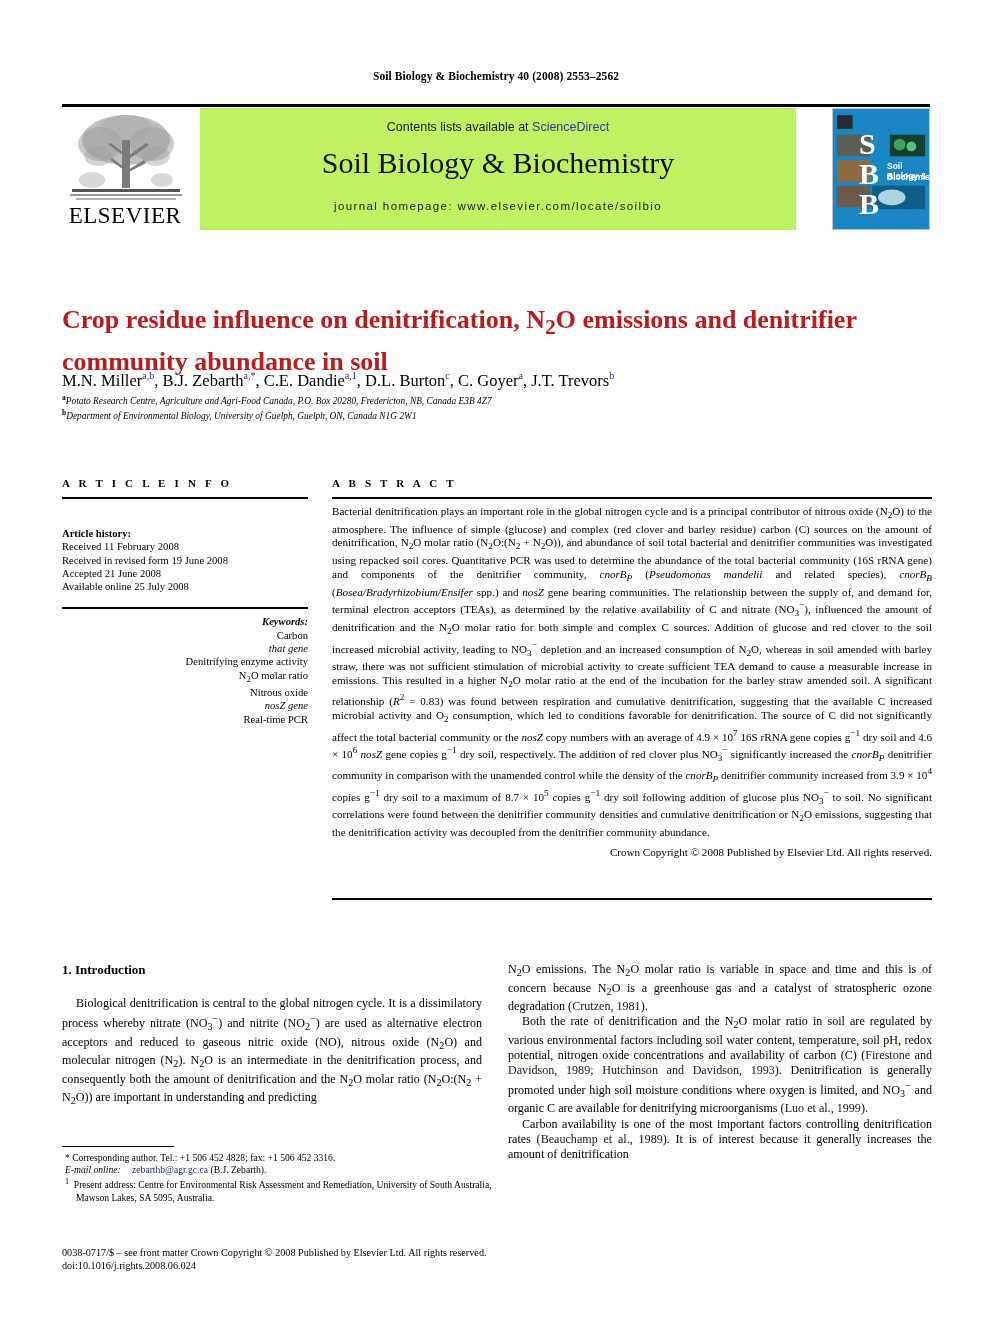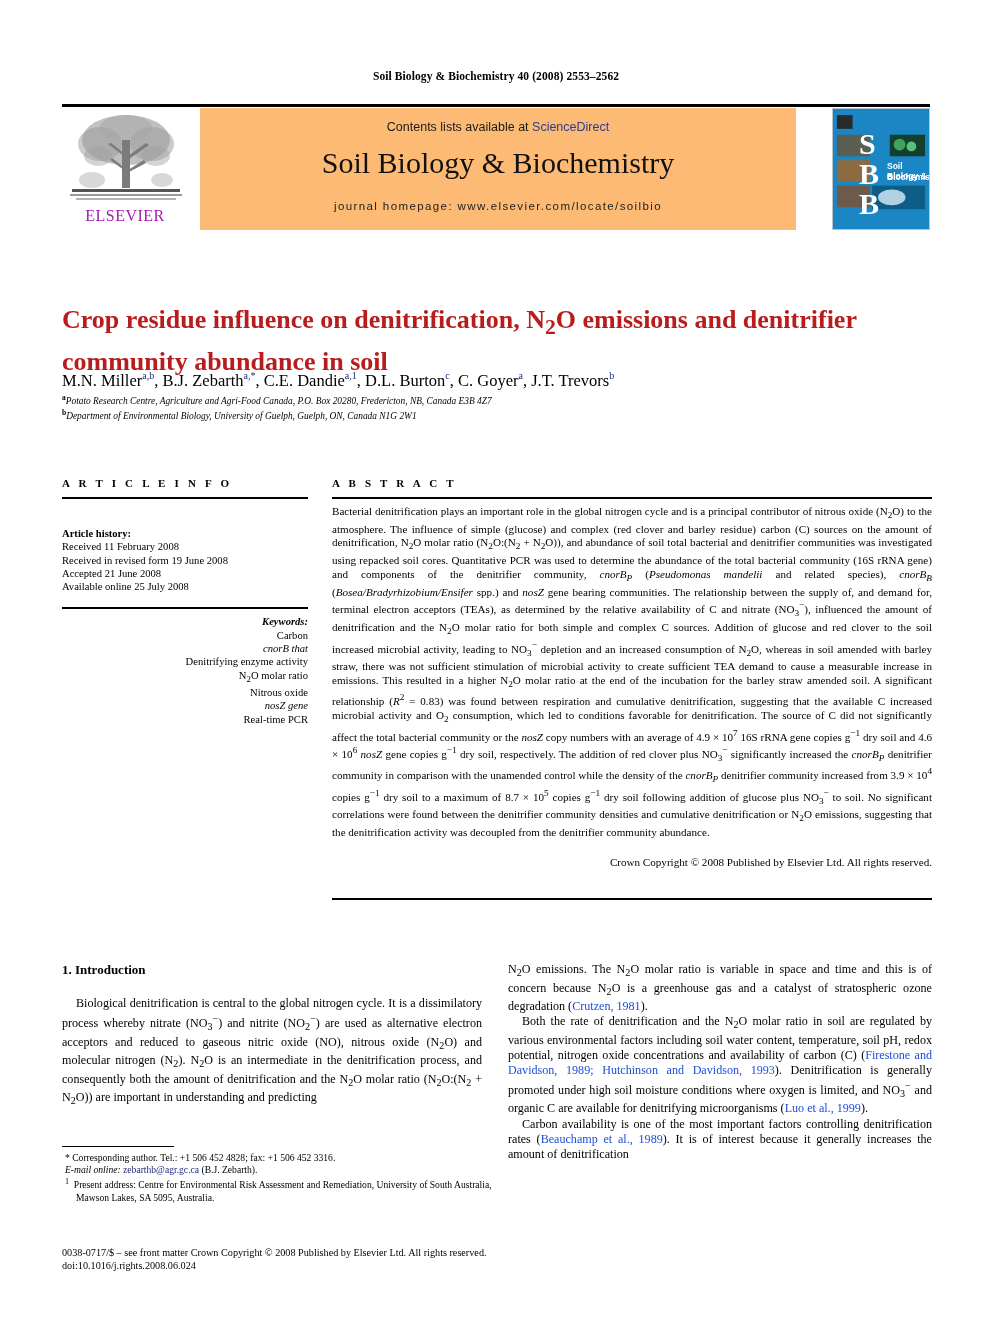--- a/index.html
+++ b/index.html
@@ -57,32 +57,32 @@
     position: absolute;
     left: 6px; top: 2px;
     width: 116px;
     height: 92px;
   }
   .elsevier-word {
     position: absolute;
     left: 0; top: 96px;
     width: 126px;
     text-align: center;
-    color: #a21caf;
+    color: #000000;
     font-family: "Liberation Serif", serif;
-    font-size: 16px;
+    font-size: 23px;
     letter-spacing: .5px;
     line-height: 24px;
   }
   .banner-center {
     position: absolute;
     left: 138px; top: 4px;
     width: 596px;
     height: 122px;
-    background: #fdba74;
+    background: #bef264;
   }
   .contents-line {
     position: absolute;
     left: 0; top: 12px;
     width: 596px;
     text-align: center;
     font-family: "Liberation Sans", sans-serif;
     font-size: 12.5px;
     color: #1a1a1a;
   }
@@ -205,21 +205,21 @@
   }
   .abstract-text {
     font-size: 11.1px;
     line-height: 13.6px;
     text-align: justify;
     text-justify: inter-word;
     hyphens: none;
   }
   .abstract-text i { font-style: italic; }
   .copyright-line {
-    margin-top: 16px;
+    margin-top: 6px;
     font-size: 11.1px;
     text-align: right;
   }
   .abs-bottom-rule {
     position: absolute;
     left: 332px; top: 898px;
     width: 600px;
     height: 2px;
     background: #000;
   }
@@ -241,39 +241,39 @@
     margin: 0 0 18px 0;
   }
   .body-text {
     font-size: 12.1px;
     line-height: 15.1px;
     text-align: justify;
     margin: 0;
   }
   .body-text + .body-text { text-indent: 14px; }
   .p-indent { text-indent: 14px; }
-  .cite { color: #1d4ed8; }
+  .cite { color: #0f172a; }
 
   
   .fn-rule {
     position: absolute;
     left: 62px; top: 1146px;
     width: 112px;
     height: 1px;
     background: #000;
   }
   .footnotes {
     position: absolute;
     left: 62px; top: 1152px;
     width: 430px;
     font-size: 9.6px;
     line-height: 12.2px;
   }
   .footnotes .it { font-style: italic; }
-  .footnotes .mail { color: #1c2d7a; }
+  .footnotes .mail { color: #1c2d7a; margin-left: 9px; }
   .fn-item { padding-left: 14px; text-indent: -11px; }
 
   .issn-block {
     position: absolute;
     left: 62px; top: 1246px;
     width: 440px;
     font-size: 10.2px;
     line-height: 13px;
   }
 
@@ -375,21 +375,21 @@
       <div class="ital">Article history:</div>
       <div>Received 11 February 2008</div>
       <div>Received in revised form 19 June 2008</div>
       <div>Accepted 21 June 2008</div>
       <div>Available online 25 July 2008</div>
     </div>
     <div class="kw-rule"></div>
     <div>
       <div class="kw-item ital" style="font-style:italic;font-weight:bold;">Keywords:</div>
       <div class="kw-item">Carbon</div>
-      <div class="kw-item"><i>cnorB that</i></div>
+      <div class="kw-item"><i>that gene</i></div>
       <div class="kw-item">Denitrifying enzyme activity</div>
       <div class="kw-item">N<sub>2</sub>O molar ratio</div>
       <div class="kw-item">Nitrous oxide</div>
       <div class="kw-item"><i>nosZ gene</i></div>
       <div class="kw-item">Real-time PCR</div>
     </div>
   </div>
 
   <div class="abs-col">
     <div class="sec-head">A B S T R A C T</div>

